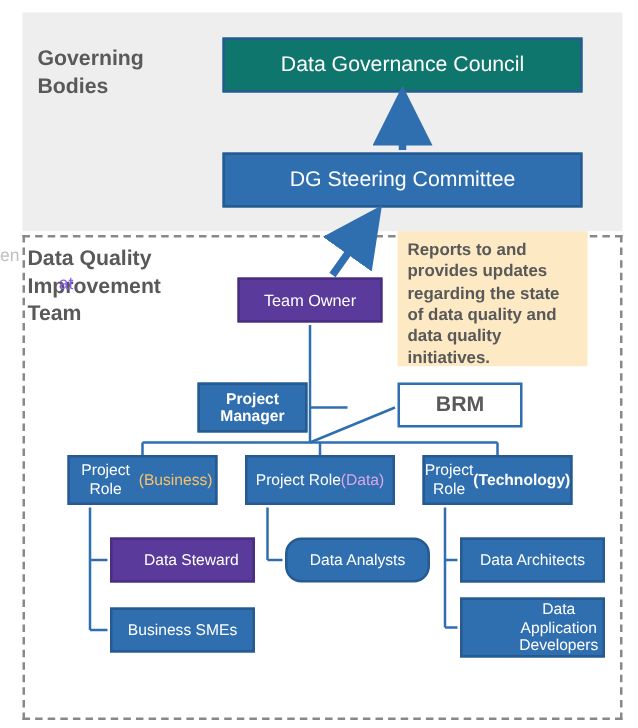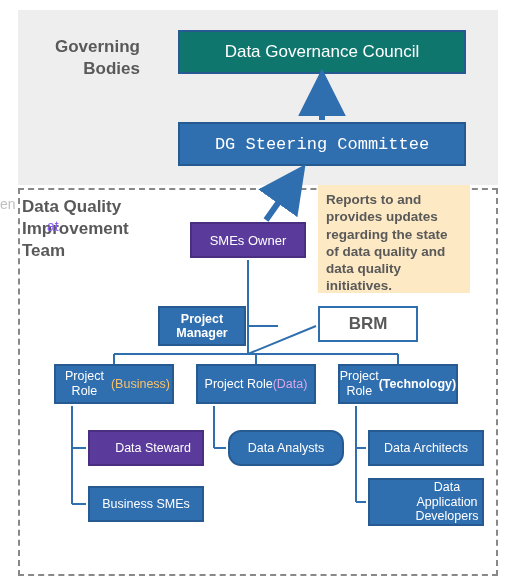--- a/index.html
+++ b/index.html
@@ -1,20 +1,20 @@
 <!DOCTYPE html>
 <html><head>
 <meta charset="utf-8">
 <style>
   * { box-sizing: border-box; margin: 0; padding: 0; }
   body { font-family: "Segoe UI", Arial, sans-serif; width: 510px; height: 582px; position: relative; background: #fff; overflow: hidden; }
   .governing-panel { position: absolute; left: 18px; top: 10px; width: 480px; height: 175px; background: #eeeeee; }
-  .governing-label { position: absolute; left: 30px; top: 36px; width: 110px; font-size: 17px; font-weight: 600; color: #595959; text-align: right; line-height: 1.3; }
+  .governing-label { position: absolute; left: 30px; top: 36px; width: 110px; font-size: 17px; font-weight: 600; color: #595959; text-align: left; line-height: 1.3; }
   .council-box { position: absolute; left: 178px; top: 30px; width: 288px; height: 44px; background: #0f766e; border: 2px solid #265a91; color: #fff; font-size: 17px; display: flex; align-items: center; justify-content: center; }
-  .steering-box { position: absolute; left: 178px; top: 122px; width: 288px; height: 44px; background: #2f6eaf; border: 2px solid #265a91; color: #fff; font-size: 17px; display: flex; align-items: center; justify-content: center; font-family: Liberation Mono, monospace; }
+  .steering-box { position: absolute; left: 178px; top: 122px; width: 288px; height: 44px; background: #2f6eaf; border: 2px solid #265a91; color: #fff; font-size: 17px; display: flex; align-items: center; justify-content: center; }
   .dq-panel { position: absolute; left: 18px; top: 188px; width: 480px; height: 388px; border: 2px dashed #888; }
   .dq-label { position: absolute; left: 22px; top: 196px; width: 140px; font-size: 17px; font-weight: 600; color: #595959; line-height: 1.3; }
   .callout { position: absolute; left: 318px; top: 185px; width: 152px; height: 108px; background: #fde9c4; font-size: 13.5px; font-weight: 600; color: #595959; padding: 6px 8px; line-height: 1.28; }
   .data-owner { position: absolute; left: 190px; top: 222px; width: 116px; height: 36px; background: #5a3a9a; border: 2px solid #4a2f80; color: #fff; font-size: 13px; display: flex; align-items: center; justify-content: center; }
   .pm-box { position: absolute; left: 158px; top: 306px; width: 88px; height: 40px; background: #2f6eaf; border: 2px solid #265a91; color: #fff; font-size: 12.5px; text-align: center; display: flex; align-items: center; justify-content: center; line-height: 1.15; font-weight: bold; }
   .brm-box { position: absolute; left: 318px; top: 306px; width: 100px; height: 36px; background: #fff; border: 2px solid #2f6eaf; color: #595959; font-size: 17px; font-weight: 600; display: flex; align-items: center; justify-content: center; }
   .role-box { position: absolute; width: 120px; height: 40px; background: #2f6eaf; border: 2px solid #265a91; color: #fff; font-size: 12.5px; text-align: center; display: flex; flex-direction: row; align-items: center; justify-content: center; line-height: 1.2; padding: 2px; }
   .role-biz { left: 54px; top: 364px; }
   .role-data { left: 196px; top: 364px; }
   .role-tech { left: 338px; top: 364px; }
@@ -38,21 +38,21 @@
 <div class="governing-panel"></div>
 <div class="governing-label">Governing Bodies</div>
 <div class="council-box">Data Governance Council</div>
 <div class="steering-box">DG Steering Committee</div>
 
 <div class="dq-panel"></div>
 <div class="dq-label">Data Quality Improvement Team</div>
 
 <div class="callout">Reports to and provides updates regarding the state of data quality and data quality initiatives.</div>
 
-<div class="data-owner">SMEs Owner</div>
+<div class="data-owner">Team Owner</div>
 
 <div class="pm-box">Project Manager</div>
 <div class="brm-box">BRM</div>
 
 <div class="role-box role-biz">
   <span>Project Role</span>
   <span class="sub-biz">(Business)</span>
 </div>
 <div class="role-box role-data">
   <span>Project Role</span>

